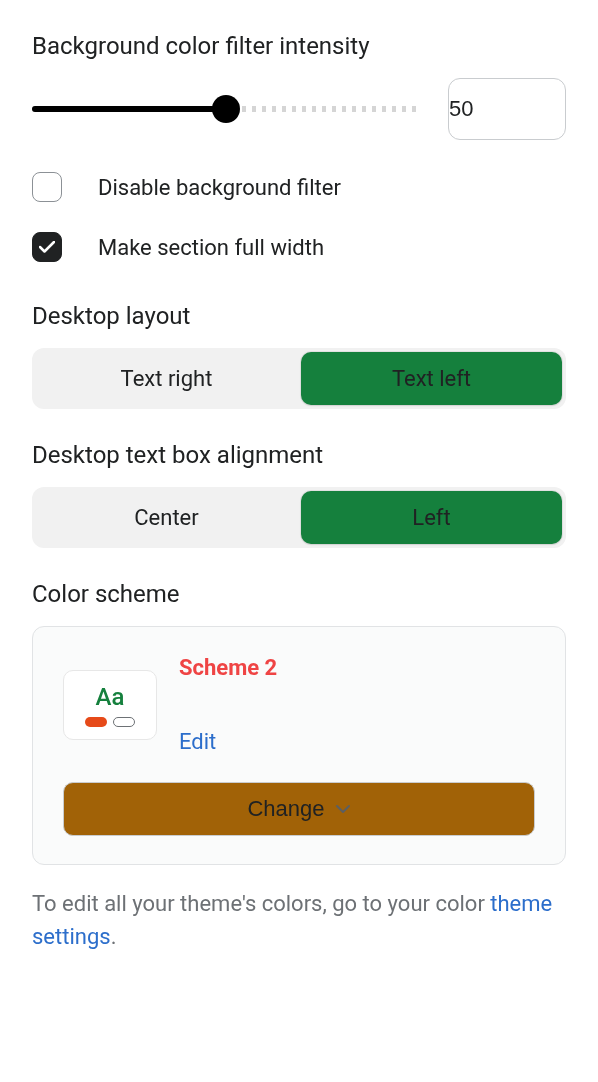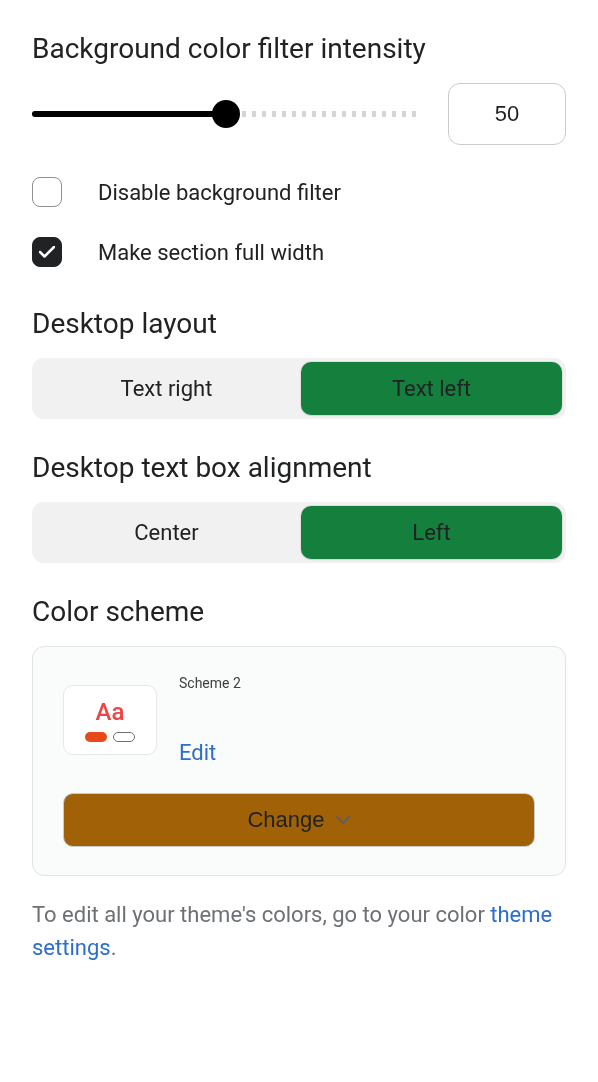--- a/index.html
+++ b/index.html
@@ -5,21 +5,21 @@
   * { box-sizing: border-box; margin: 0; padding: 0; }
   body {
     font-family: -apple-system, BlinkMacSystemFont, "Segoe UI", Roboto, sans-serif;
     background: #fff;
     width: 598px;
     padding: 32px;
     color: #202223;
   }
   .section { margin-bottom: 32px; }
   .label {
-    font-size: 28px;
+    font-size: 24px;
     font-weight: 400;
     color: #202223;
     margin-bottom: 18px;
   }
   
   .slider-row {
     display: flex;
     align-items: center;
     gap: 28px;
   }
@@ -50,21 +50,20 @@
     background: #000;
     border-radius: 50%;
     transform: translateX(-50%);
   }
   .num-input {
     width: 118px;
     height: 62px;
     border: 1px solid #c9cccf;
     border-radius: 12px;
     font-size: 22px;
-    text-align: center;
     color: #202223;
     background: #fff;
   }
   
   .check-row {
     display: flex;
     align-items: center;
     gap: 36px;
     margin-bottom: 30px;
   }
@@ -129,34 +128,34 @@
     border-radius: 10px;
     display: flex;
     flex-direction: column;
     align-items: center;
     justify-content: center;
     gap: 6px;
   }
   .swatch-aa {
     font-size: 24px;
     font-weight: 500;
-    color: #ef4444;
+    color: #15803d;
   }
   .swatch-pills {
     display: flex;
     gap: 6px;
   }
   .pill {
     width: 22px; height: 10px;
     border-radius: 6px;
   }
   .pill.solid { background: #e64a19; }
   .pill.outline { border: 1.5px solid #6d7175; background: transparent; }
   .scheme-meta { display: flex; flex-direction: column; gap: 4px; }
-  .scheme-name { font-size: 14px; font-weight: 400; color: #404040; }
+  .scheme-name { font-size: 22px; font-weight: 700; color: #ef4444; }
   .scheme-edit { font-size: 22px; color: #2c6ecb; text-decoration: none; margin-top: 45px; }
   .change-btn {
     width: 100%;
     height: 54px;
     background: #a16207;
     border: 1px solid #c9cccf;
     border-radius: 10px;
     font-size: 22px;
     color: #202223;
     display: flex;

